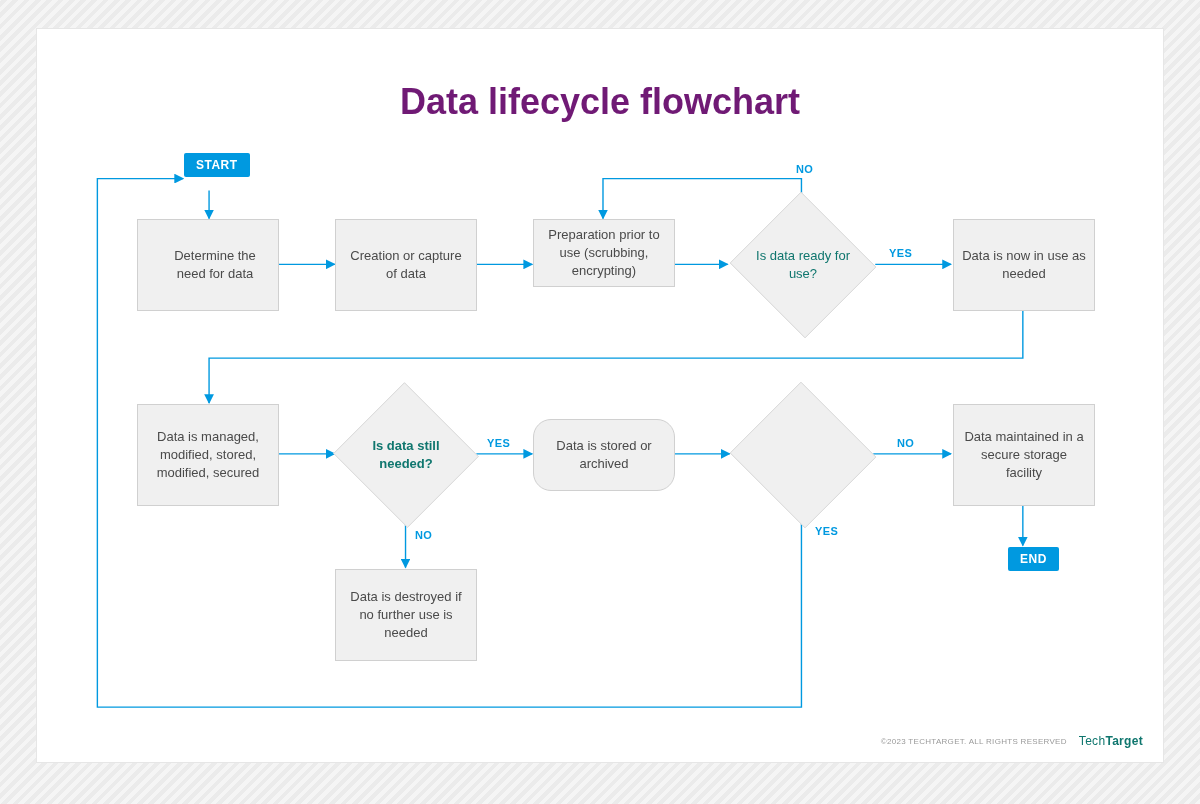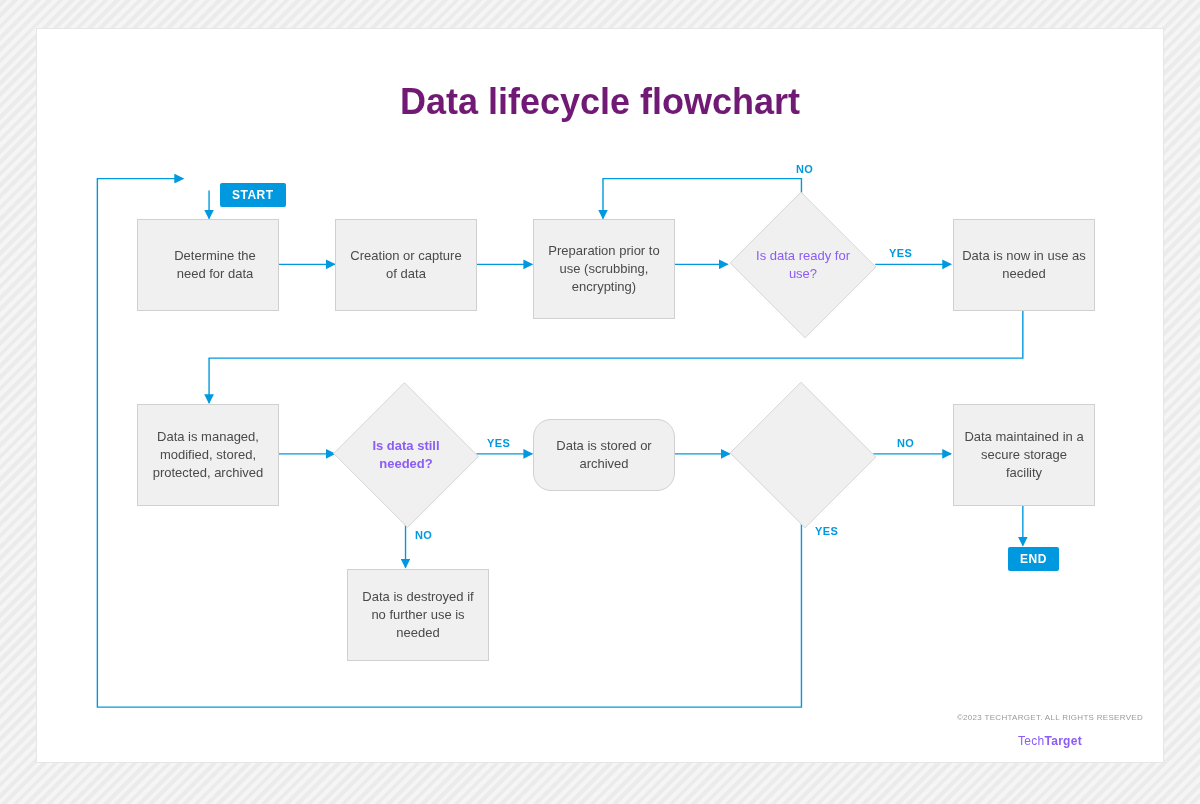--- a/index.html
+++ b/index.html
@@ -60,21 +60,21 @@
     background: #f0f0f0;
     border: 1px solid #d0d0d0;
     transform: rotate(45deg) scale(0.72);
   }
   .decision-text {
     position: relative;
     z-index: 2;
     text-align: center;
     font-size: 13px;
     line-height: 1.35;
-    color: #8b5cf6;
+    color: #0f766e;
     padding: 0 18px;
   }
   .pill {
     position: absolute;
     background: #0099e0;
     color: #fff;
     font-weight: 700;
     font-size: 12px;
     letter-spacing: 0.5px;
     padding: 5px 12px;
@@ -91,25 +91,24 @@
   .footer {
     position: absolute;
     bottom: 14px;
     right: 20px;
     font-size: 8px;
     color: #9a9a9a;
     display: flex;
     align-items: center;
     gap: 12px;
     letter-spacing: 0.3px;
-    flex-direction: column;
   }
   .footer .brand {
     font-size: 12px;
-    color: #8b5cf6;
+    color: #0f766e;
   }
   .footer .brand b { font-weight: 700; }
   svg.lines {
     position: absolute;
     inset: 0;
     width: 100%;
     height: 100%;
     pointer-events: none;
   }
 </style>
@@ -151,49 +150,49 @@
       <line x1="638" y1="426" x2="694" y2="426" marker-end="url(#arr)"></line>
 
       <line x1="838" y1="426" x2="916" y2="426" marker-end="url(#arr)"></line>
 
       <polyline points="766,478 766,680 60,680 60,150 146,150" marker-end="url(#arr)"></polyline>
 
       <line x1="988" y1="478" x2="988" y2="518" marker-end="url(#arr)"></line>
     </g>
   </svg>
 
-  <div class="pill" style="left:147px; top:154px;margin-left:36px;">START</div>
+  <div class="pill" style="left:147px; top:124px;">START</div>
 
   <div class="node" style="left:100px; top:190px; width:142px; height:92px;padding-left:22px;">Determine the need for data</div>
   <div class="node" style="left:298px; top:190px; width:142px; height:92px;">Creation or capture of data</div>
-  <div class="node" style="left:496px; top:190px; width:142px; height:100px;">Preparation prior to use (scrubbing, encrypting)</div>
+  <div class="node" style="left:496px; top:190px; width:142px; height:68px;">Preparation prior to use (scrubbing, encrypting)</div>
 
   <div class="decision-wrap" style="left:692px; top:166px; width:148px; height:140px;">
     <div class="decision-shape"></div>
     <div class="decision-text">Is data ready for use?</div>
   </div>
 
   <div class="node" style="left:916px; top:190px; width:142px; height:92px;">Data is now in use as needed</div>
 
-  <div class="node" style="left:100px; top:375px; width:142px; height:102px;">Data is managed, modified, stored, protected, archived</div>
+  <div class="node" style="left:100px; top:375px; width:142px; height:102px;">Data is managed, modified, stored, modified, secured</div>
 
   <div class="decision-wrap" style="left:296px; top:356px; width:146px; height:140px;font-weight:bold;">
     <div class="decision-shape"></div>
     <div class="decision-text">Is data still needed?</div>
   </div>
 
   <div class="node" style="left:496px; top:390px; width:142px; height:72px;border-radius:18px;">Data is stored or archived</div>
 
   <div class="decision-wrap" style="left:692px; top:356px; width:148px; height:140px;">
     <div class="decision-shape"></div>
   </div>
 
   <div class="node" style="left:916px; top:375px; width:142px; height:102px;">Data maintained in a secure storage facility</div>
 
-  <div class="node" style="left:298px; top:540px; width:142px; height:92px;margin-left:12px;">Data is destroyed if no further use is needed</div>
+  <div class="node" style="left:298px; top:540px; width:142px; height:92px;">Data is destroyed if no further use is needed</div>
 
   <div class="pill" style="left:971px; top:518px;">END</div>
 
   <span class="edge-label" style="left:759px; top:134px;">NO</span>
   <span class="edge-label" style="left:852px; top:218px;">YES</span>
   <span class="edge-label" style="left:450px; top:408px;">YES</span>
   <span class="edge-label" style="left:378px; top:500px;">NO</span>
   <span class="edge-label" style="left:860px; top:408px;">NO</span>
   <span class="edge-label" style="left:778px; top:496px;">YES</span>
 

